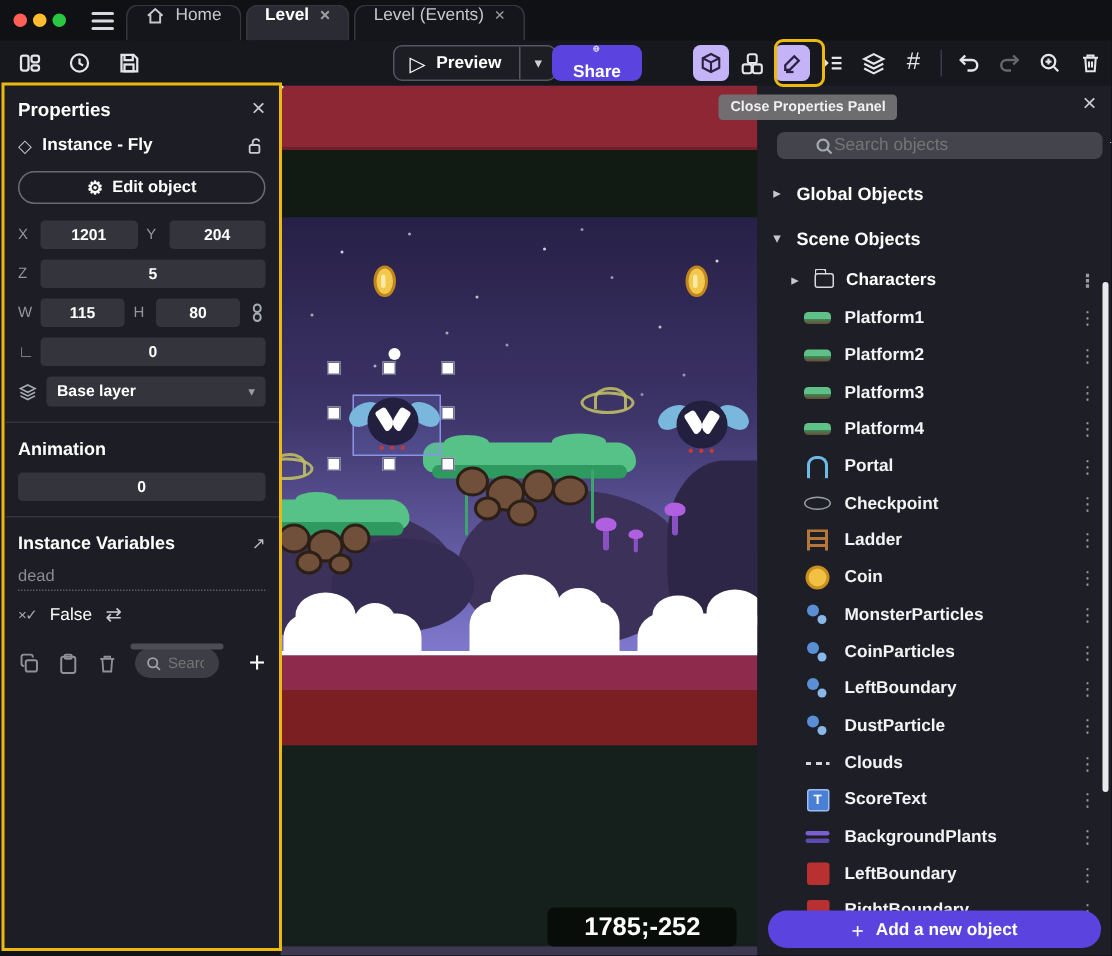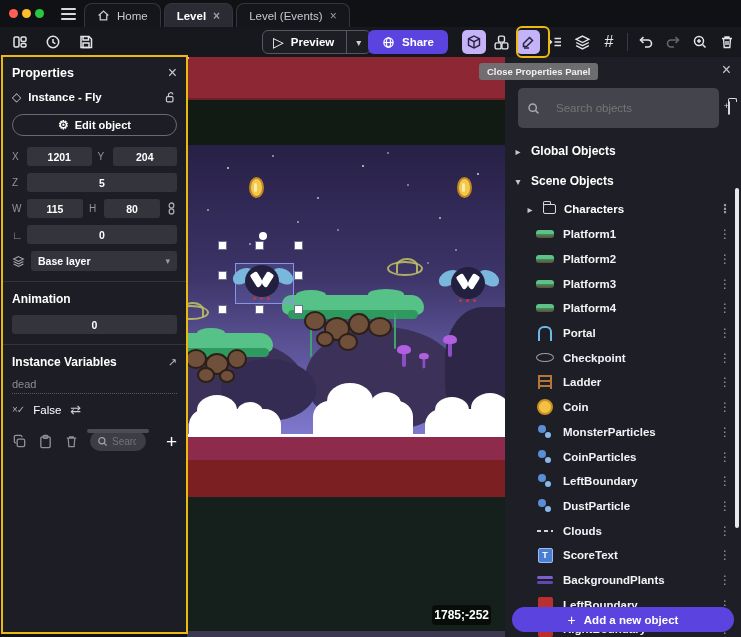--- a/index.html
+++ b/index.html
@@ -12,34 +12,34 @@
     position:relative;
   }
   svg { display:block; }
   
   .tabbar { position:absolute; left:0; top:0; width:741px; height:27px; background:#101114; display:flex; align-items:flex-end; }
   .traffic { position:absolute; left:9px; top:9px; display:flex; gap:4px; }
   .traffic span { width:9px; height:9px; border-radius:50%; display:block; }
   .hamburger { position:absolute; left:61px; top:8px; width:15px; height:12px; display:flex; flex-direction:column; justify-content:space-between; cursor:pointer; }
   .hamburger i { display:block; height:2px; background:#d8d9de; border-radius:1px; }
   .tabs { position:absolute; left:84px; bottom:0; display:flex; align-items:flex-end; gap:3px; }
-  .tab { height:24px; display:flex; align-items:center; gap:7px; padding:0 12px; border:1px solid #35363d; border-bottom:none; border-radius:8px 8px 0 0; background:#15161b; font-size:11.5px; color:#c7c8cd; white-space:nowrap; }
+  .tab { height:24px; display:flex; gap:7px; padding:0 12px; border:1px solid #35363d; border-bottom:none; border-radius:8px 8px 0 0; background:#15161b; font-size:11.5px; color:#c7c8cd; white-space:nowrap; }
   .tab.active { background:#2a2b33; color:#fff; font-weight:bold; }
   .tab .tab-close { font-size:12px; color:#9d9ea5; line-height:1; }
   
   .toolbar { position:absolute; left:0; top:27px; width:741px; height:30px; background:#17181d; }
   .tb-left { position:absolute; left:8px; top:3px; display:flex; gap:9px; }
   .tb-icon { width:24px; height:24px; display:flex; align-items:center; justify-content:center; border-radius:5px; color:#e4e5e9; }
   .tb-icon.active { background:#c4b3f6; color:#2a2140; }
   .tb-icon.disabled { opacity:.38; }
   .tb-sep { width:1px; height:18px; background:#3a3b42; margin:3px 3px; }
   .preview-btn { position:absolute; left:262px; top:3px; height:24px; display:flex; align-items:center; border:1px solid #55565e; border-radius:6px; background:#1d1e24; overflow:hidden; }
   .preview-main { display:flex; align-items:center; gap:7px; padding:0 12px 0 10px; font-size:11.5px; font-weight:bold; color:#fff; height:100%; }
   .preview-caret { width:24px; height:100%; display:flex; align-items:center; justify-content:center; border-left:1px solid #55565e; color:#cfd0d5; font-size:10px; }
-  .share-btn { position:absolute; left:368px; top:3px; height:24px; display:flex; align-items:center; gap:7px; padding:0 14px; background:#5b43e0; border-radius:6px; font-size:11.5px; font-weight:bold; color:#fff; }
+  .share-btn { position:absolute; left:368px; top:3px; height:24px; display:flex; align-items:center; gap:7px; padding:0 14px; background:#5b43e0; border-radius:6px; font-size:11.5px; font-weight:bold; color:#fff;flex-direction:column; }
   .tb-right { position:absolute; left:462px; top:3px; display:flex; align-items:center; gap:3px; }
   .glyph { font-size:14px; line-height:1; }
   
   .hl-pencil { position:absolute; left:516px; top:26px; width:34px; height:32px; border:2px solid #ecb90e; border-radius:6px; pointer-events:none; z-index:50; }
   
   .props { position:absolute; left:1px; top:55px; width:187px; height:579px; background:#1d1e25; border:2px solid #ecb90e; z-index:20; padding:8px 9px; overflow:hidden; }
   .props-header { display:flex; align-items:center; justify-content:space-between; margin-bottom:9px; }
   .props-title { font-size:12.5px; font-weight:bold; color:#fff; }
   .x-btn { color:#c9cacf; font-size:14px; line-height:1; cursor:pointer; }
   .inst-row { display:flex; align-items:center; gap:7px; margin-bottom:10px; font-size:11.5px; font-weight:bold; color:#fff; }
@@ -117,28 +117,28 @@
   .c2::before { left:14px; top:-18px; width:46px; height:36px; }
   .c2::after { left:58px; top:-9px; width:30px; height:24px; }
   .c3 { left:238px; top:352px; width:90px; height:26px; }
   .c3::before { left:10px; top:-12px; width:34px; height:26px; }
   .c3::after { left:46px; top:-16px; width:38px; height:30px; }
   .white-line { top:377px; height:3px; background:#fff; }
   .b-crimson { top:380px; height:23px; background:#8e2a4b; }
   .b-darkred { top:403px; height:37px; background:#7b1f22; }
   .b-bottom { top:440px; height:134px; background:#15201c; }
   .b-strip { top:574px; height:6px; background:#3d3850; }
-  .coords-badge { position:absolute; right:14px; top:548px; background:rgba(8,10,8,.88); border-radius:4px; padding:3px 2px; font-size:12px; font-weight:bold; color:#fff; }
+  .coords-badge { position:absolute; right:14px; top:548px; background:rgba(8,10,8,.88); border-radius:4px; padding:3px 24px; font-size:17px; font-weight:bold; color:#fff; }
   
   .objs { position:absolute; left:505px; top:57px; width:236px; height:580px; background:#1e1f26; overflow:hidden; }
   .objs-header { position:relative; height:26px; display:flex; align-items:center; }
   .objs-title { position:absolute; left:33px; top:6px; font-size:12.5px; font-weight:bold; color:#5f6169; }
   .objs-close { position:absolute; right:10px; top:5px; }
   .objs-search-row { display:flex; align-items:center; gap:9px; padding:5px 11px 8px 13px; }
-  .objs-search { flex:1; height:40px; background:#44454c; border-radius:5px; display:flex; align-items:center; gap:16px; padding:0 9px; }
+  .objs-search { flex:1; height:18px; background:#44454c; border-radius:5px; display:flex; align-items:center; gap:0; padding:0 25px; }
   .objs-search input { flex:1; background:transparent; border:none; outline:none; color:#a8aab1; font-size:11.5px; font-family:inherit; min-width:0; }
   .folder-add { position:relative; width:18px; height:14px; border:1.5px solid #d8d9de; border-radius:2px; }
   .folder-add::before { content:""; position:absolute; left:-1.5px; top:-4px; width:7px; height:3px; border:1.5px solid #d8d9de; border-bottom:none; border-radius:2px 2px 0 0; }
   .folder-add::after { content:"+"; position:absolute; right:0px; top:0px; font-size:9px; color:#d8d9de; line-height:1; }
   .grp-row { display:flex; align-items:center; gap:8px; height:30px; padding:0 10px 0 8px; font-size:12px; font-weight:bold; color:#fff; }
   .chev { color:#c6c7cd; font-size:10px; width:10px; text-align:center; }
   .folder-row { display:flex; align-items:center; gap:8px; height:26px; padding:0 10px 0 20px; font-size:11.5px; font-weight:bold; color:#fff; }
   .folder-ic { position:relative; width:13px; height:10px; border:1.5px solid #d8d9de; border-radius:2px; }
   .folder-ic::before { content:""; position:absolute; left:-1.5px; top:-4px; width:6px; height:3px; border:1.5px solid #d8d9de; border-bottom:none; border-radius:2px 2px 0 0; }
   .dots { margin-left:auto; color:#9b9da4; font-size:12px; }

